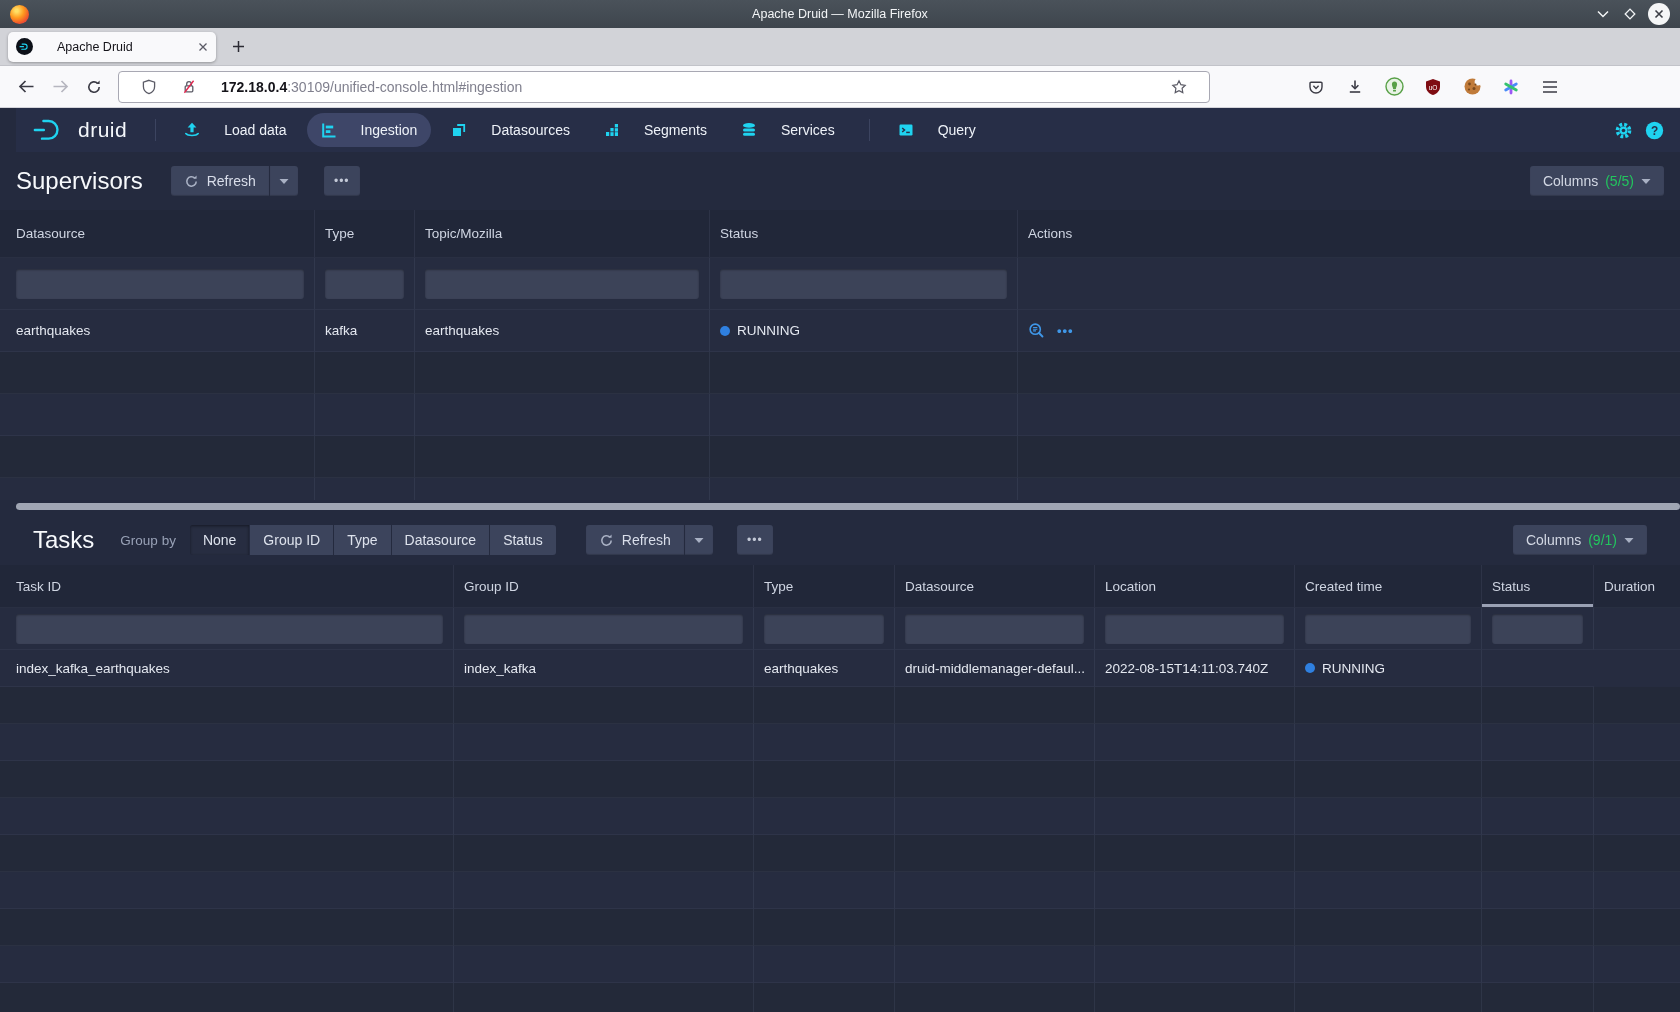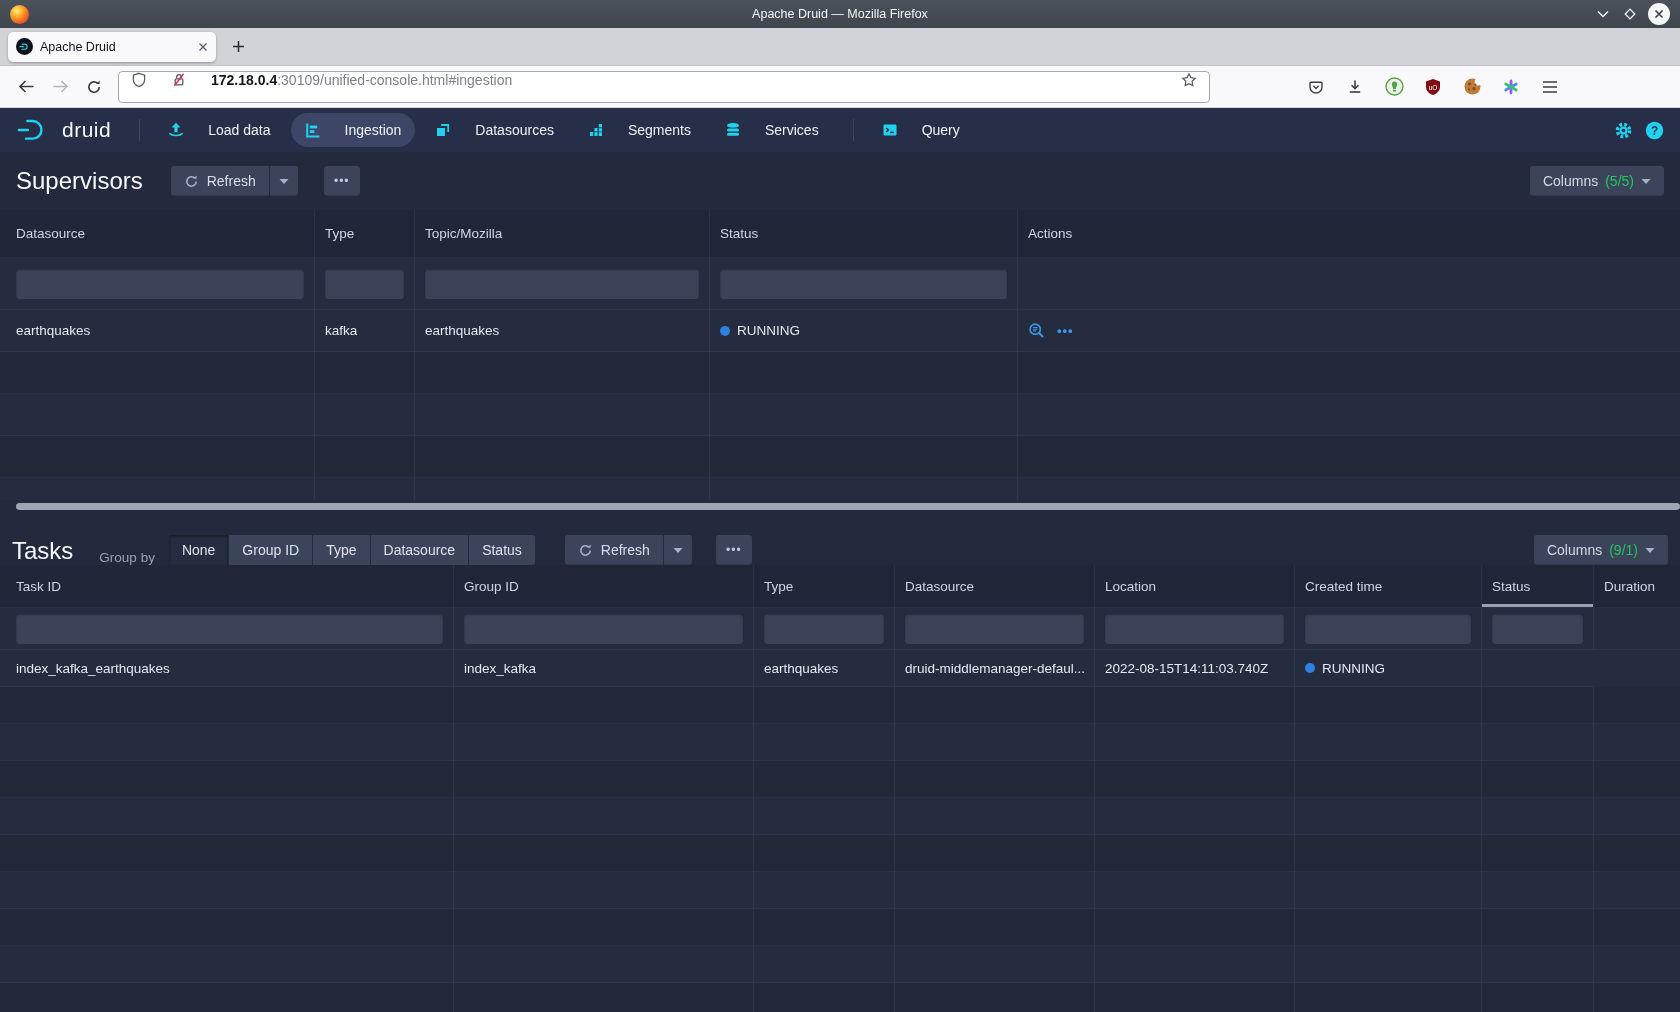--- a/index.html
+++ b/index.html
@@ -16,42 +16,42 @@
     font-size:12.5px; pointer-events:none; }
   .wcontrols { margin-left:auto; display:flex; align-items:center; gap:9px; }
   .wc { width:18px; height:18px; display:grid; place-items:center; }
   .wc.closec { width:22px; height:22px; background:#f5f6f7; border-radius:50%; }
 
   
   .tabbar { height:38px; background:#d2d3d8; display:flex; align-items:center;
     padding:0 0 0 8px; flex:0 0 auto; border-bottom:1px solid #c2c3c9; }
   .tab { width:208px; height:30px; background:#f9f9fb; border-radius:5px;
     box-shadow:0 1px 3px rgba(0,0,0,.3); display:flex; align-items:center;
-    padding:0 8px; gap:7px; }
+    padding:0 8px; gap:24px; }
   .favicon { width:17px; height:17px; border-radius:50%; background:#0c1018;
     display:grid; place-items:center; flex:0 0 auto; }
   .tab-title { flex:1; font-size:12.5px; color:#15141a; white-space:nowrap; overflow:hidden; }
   .tab-close, .newtab { display:grid; place-items:center; border-radius:3px; }
   .newtab { width:28px; height:28px; margin-left:8px; }
 
   
   .toolbar { height:42px; background:#f9f9fb; border-bottom:1px solid #d4d4da;
     display:flex; align-items:center; padding:0 10px; gap:2px; flex:0 0 auto; }
   .tbtn { width:32px; height:30px; display:grid; place-items:center; border-radius:4px; }
   .urlbar { width:1092px; height:32px; margin-left:6px; margin-right:88px; background:#ffffff;
-    border:1px solid #a8a8b3; border-radius:4px; display:flex; align-items:flex-start;
-    padding:0 12px; gap:24px; }
+    border:1px solid #a8a8b3; border-radius:4px; display:flex; align-items:center;
+    padding:0 22px; gap:24px; }
   .urltext { font-size:14px; color:#15141a; flex:0 0 auto; }
   .urltext .dim { color:#80808e; }
   .urlstar { margin-left:auto; display:grid; place-items:center; }
   .extrow { display:flex; align-items:center; gap:7px; }
 
   
   .dnav { height:44px; background:#272e47; display:flex; align-items:center;
-    padding:0 16px; flex:0 0 auto; }
+    padding:0 16px; flex:0 0 auto;margin-left:16px; }
   .brand { display:flex; align-items:center; gap:8px; margin-right:14px; }
   .brandname { color:#f4f7fb; font-size:21px; letter-spacing:.5px; }
   .navsep { width:1px; height:22px; background:#3c4460; margin:0 14px; }
   .navitem { display:flex; align-items:center; gap:24px; height:34px; padding:0 14px;
     border-radius:17px; color:#eef2f8; font-size:14px; margin-right:6px; }
   .navitem.active { background:#3e4668; }
   .dnav-right { margin-left:auto; display:flex; align-items:center; gap:12px; }
 
   
   .content { flex:1; background:#242a3e; color:#e4e8f0; font-size:13.5px; position:relative; overflow:hidden; }
@@ -95,21 +95,21 @@
     box-shadow:inset 0 1px 2px rgba(0,0,0,.35); outline:none; color:#e4e8f0; padding:0 8px; font-size:13px; }
   .sup-table .trow { height:42px; }
   .tasks-table .trow { height:37px; }
   .trow.data { background:#262c40; }
   .trow.empty.even { background:#232939; }
   .trow.empty.odd { background:#262c40; }
   .dot { width:10px; height:10px; border-radius:50%; background:#2f80e0; margin-right:7px; flex:0 0 auto; }
   .actions { display:flex; align-items:center; gap:12px; color:#3f97e8; }
   .blue-more { font-size:13px; font-weight:bold; letter-spacing:1px; color:#3f97e8; }
   .hscroll { height:7px; margin:3px 0 0 16px; background:#9fa5b3; border-radius:4px; }
-  .tasks-head { height:50px; margin-top:5px; display:flex; align-items:flex-end; padding:0 12px; gap:12px; }
+  .tasks-head { height:50px; margin-top:5px; display:flex; align-items:center; padding:0 33px; gap:12px; }
   svg { display:block; }
 </style>
 </head>
 <body>
 
 <div class="stage">
 
   <div class="titlebar">
     <span class="fox"></span>
     <span class="wtitle">Apache Druid — Mozilla Firefox</span>

